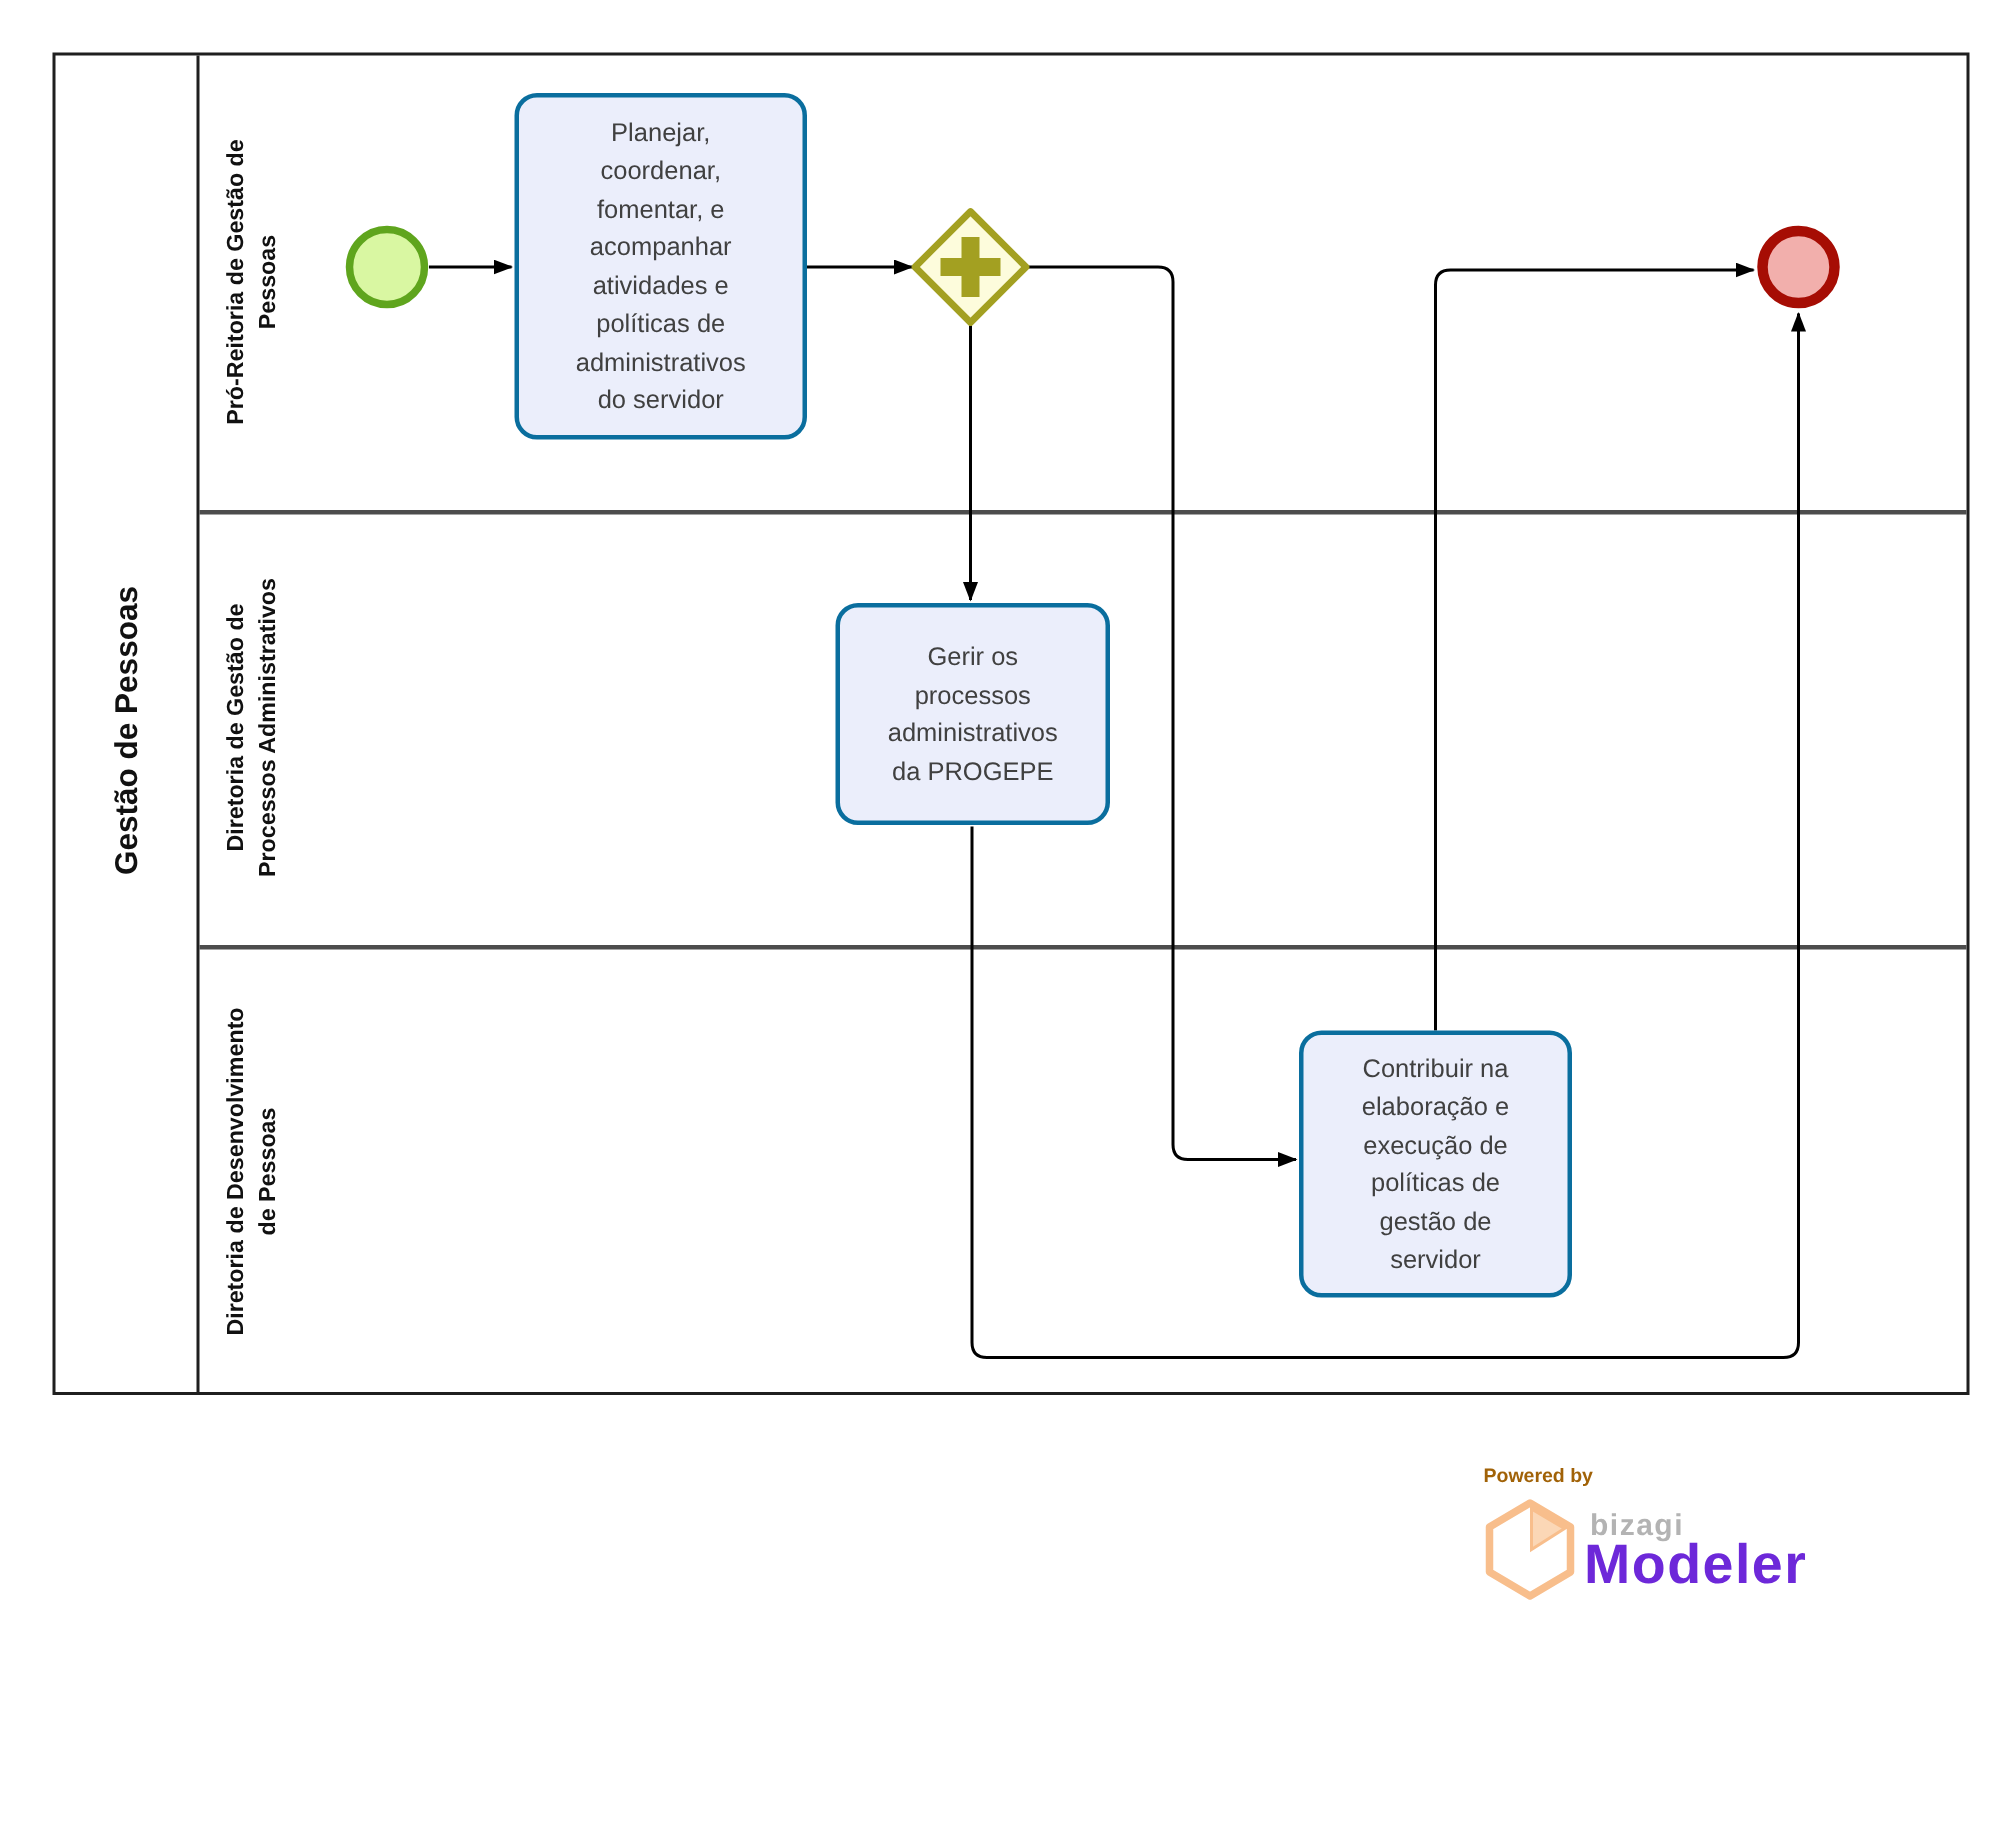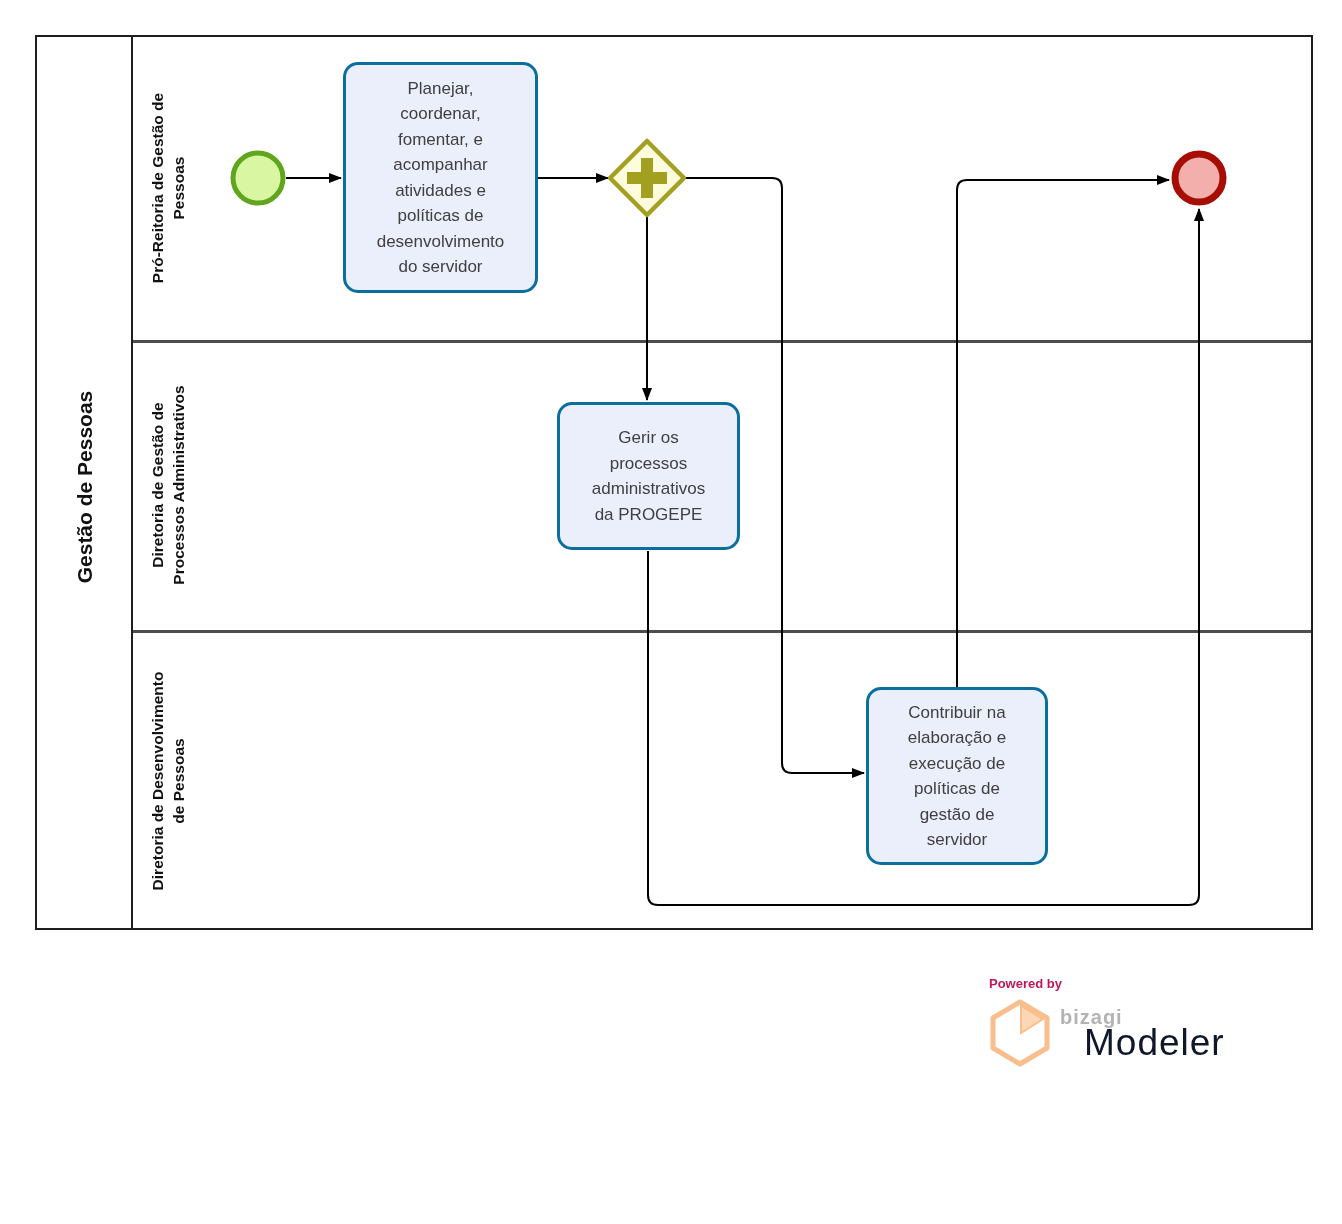--- a/index.html
+++ b/index.html
@@ -16,23 +16,23 @@
 
   
   .task{position:absolute;box-sizing:border-box;border:3px solid #0a6e9e;border-radius:15px;background:#ebeefb;
     display:flex;align-items:center;justify-content:center;}
   .task-label{font-size:17px;color:#404040;text-align:center;white-space:pre-line;line-height:1.5;}
 
   
   .diagram-svg{position:absolute;left:0;top:0;}
 
   
-  .powered-by{position:absolute;left:989px;top:976px;font-size:13px;font-weight:bold;color:#be185d;}
+  .powered-by{position:absolute;left:989px;top:976px;font-size:13px;font-weight:bold;color:#a16207;}
   .brand-bizagi{position:absolute;left:1060px;top:1006px;font-size:20px;font-weight:bold;color:#b3b3b3;letter-spacing:1px;}
-  .brand-modeler{position:absolute;left:1084px;top:1022px;font-size:37px;font-weight:normal;color:#0f172a;letter-spacing:1px;}
+  .brand-modeler{position:absolute;left:1056px;top:1022px;font-size:37px;font-weight:bold;color:#6d28d9;letter-spacing:1px;}
 </style>
 </head>
 <body>
 
 <div class="pool">
   <div class="pool-title-col">
     <div class="pool-title">Gestão de Pessoas</div>
   </div>
   <div class="lane-divider" style="top:303px;"></div>
   <div class="lane-divider" style="top:593px;"></div>
@@ -72,21 +72,21 @@
   </g>
 </svg>
 
 <div class="task" style="left:343px;top:62px;width:195px;height:231px;">
   <div class="task-label">Planejar,
 coordenar,
 fomentar, e
 acompanhar
 atividades e
 políticas de
-desenvolvimento
+administrativos
 do servidor</div>
 </div>
 
 <div class="task" style="left:557px;top:402px;width:183px;height:148px;">
   <div class="task-label">Gerir os
 processos
 administrativos
 da PROGEPE</div>
 </div>
 

